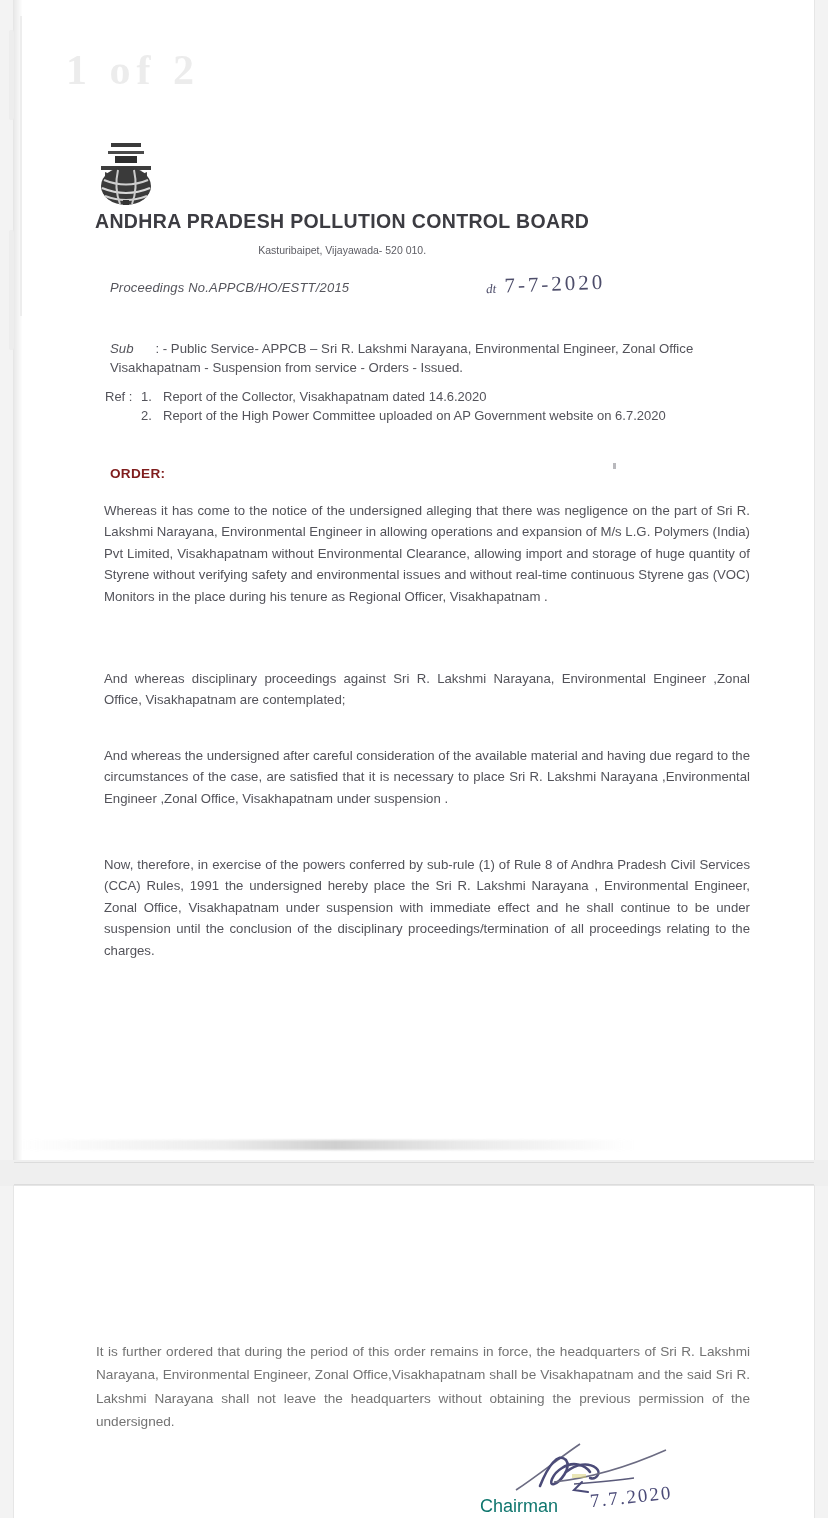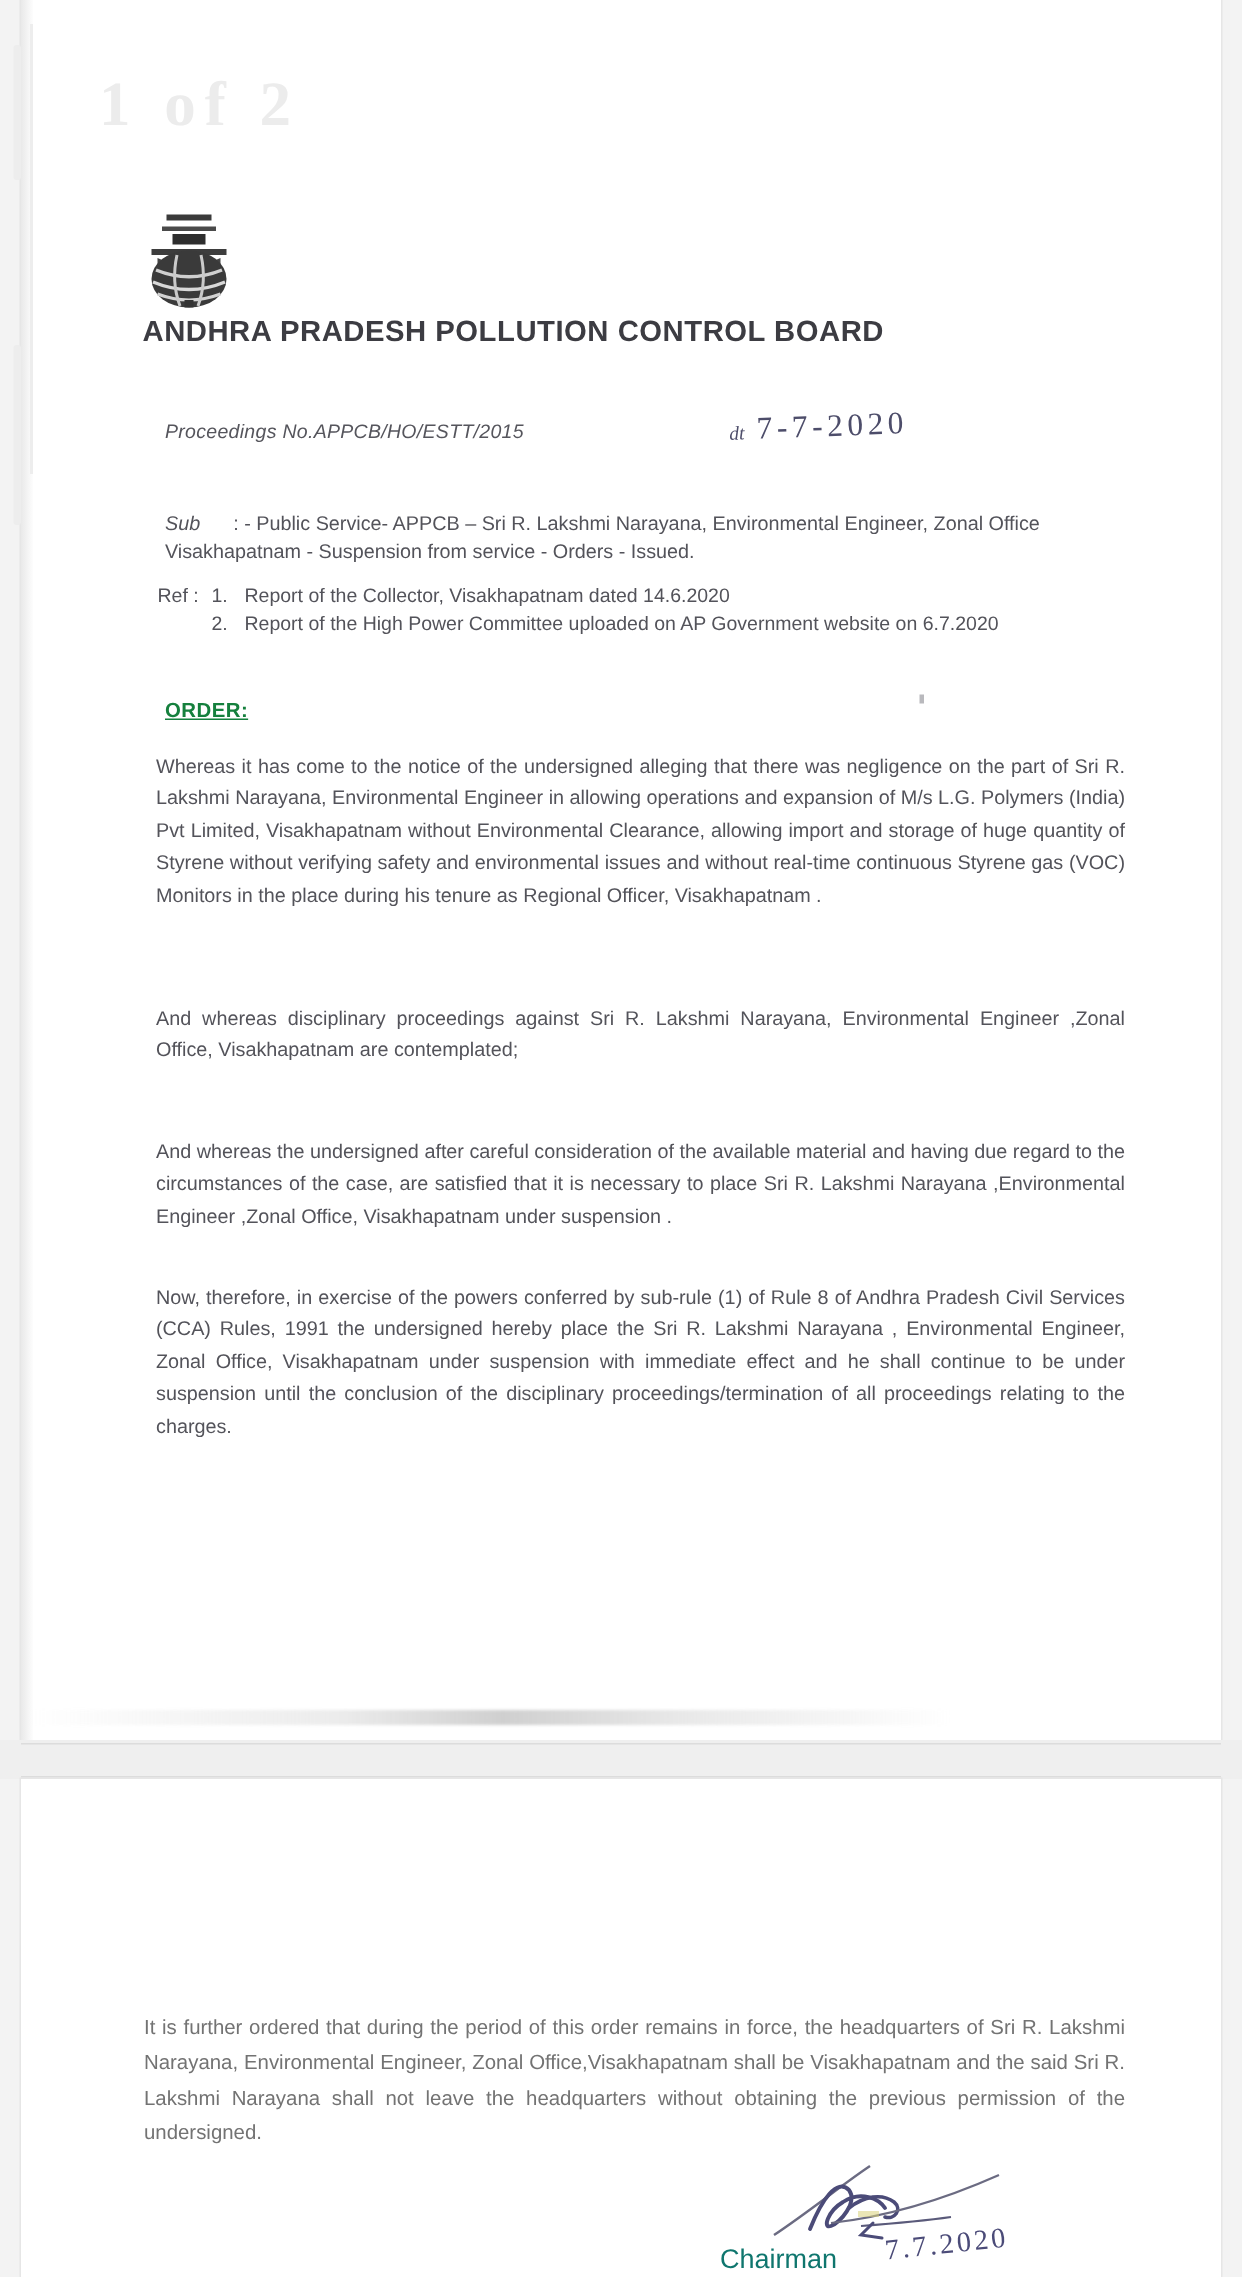--- a/index.html
+++ b/index.html
@@ -188,37 +188,36 @@
   .ref-item { display: flex; }
   .ref-num { width: 22px; flex: 0 0 auto; }
   .ref-txt { flex: 1 1 auto; }
 
   .order-head {
     position: absolute;
     left: 110px;
     top: 466px;
     font-size: 13.6px;
     font-weight: bold;
-    text-decoration: underline;
-    color: #15803d;
+    color: #7f1d1d;
     letter-spacing: .3px;
   }
 
   .body-para {
     position: absolute;
     left: 104px;
     right: 78px;
     font-size: 13.2px;
     line-height: 1.62;
     text-align: justify;
     color: #53535a;
   }
   .p1 { top: 500px; }
   .p2 { top: 668px; }
-  .p3 { top: 745px; margin-top: 12px; }
+  .p3 { top: 745px; }
   .p4 { top: 854px; }
 
   
   .doc2 { position: absolute; left: 0; right: 0; top: 0; color: #3c3c42; }
   .p5 {
     position: absolute;
     left: 96px;
     right: 78px;
     top: 1340px;
     font-size: 13.6px;
@@ -295,20 +294,21 @@
         <path d="M7 48 q24 10 48 0" stroke="#d8d8d8" stroke-width="2.2" fill="none"></path>
         <path d="M10 56 q21 8 42 0" stroke="#d2d2d2" stroke-width="2" fill="none"></path>
         <path d="M23 30 q-4 18 2 34" stroke="#cacaca" stroke-width="2" fill="none"></path>
         <path d="M39 30 q4 18 -2 34" stroke="#cacaca" stroke-width="2" fill="none"></path>
         <rect x="28" y="60" width="6" height="5" fill="#333"></rect>
       </svg>
     </div>
     <div class="org-block">
       <div class="org-title">ANDHRA PRADESH POLLUTION CONTROL BOARD</div>
       <div class="org-addr">
+        <div>Kasturibaipet, Vijayawada- 520 010.</div>
       </div>
     </div>
   </div>
 
   <div class="procline">Proceedings No.APPCB/HO/ESTT/2015</div>
 
   <div class="handdate">
     <span class="dt">dt</span>
     <span>7-7-2020</span>
   </div>

